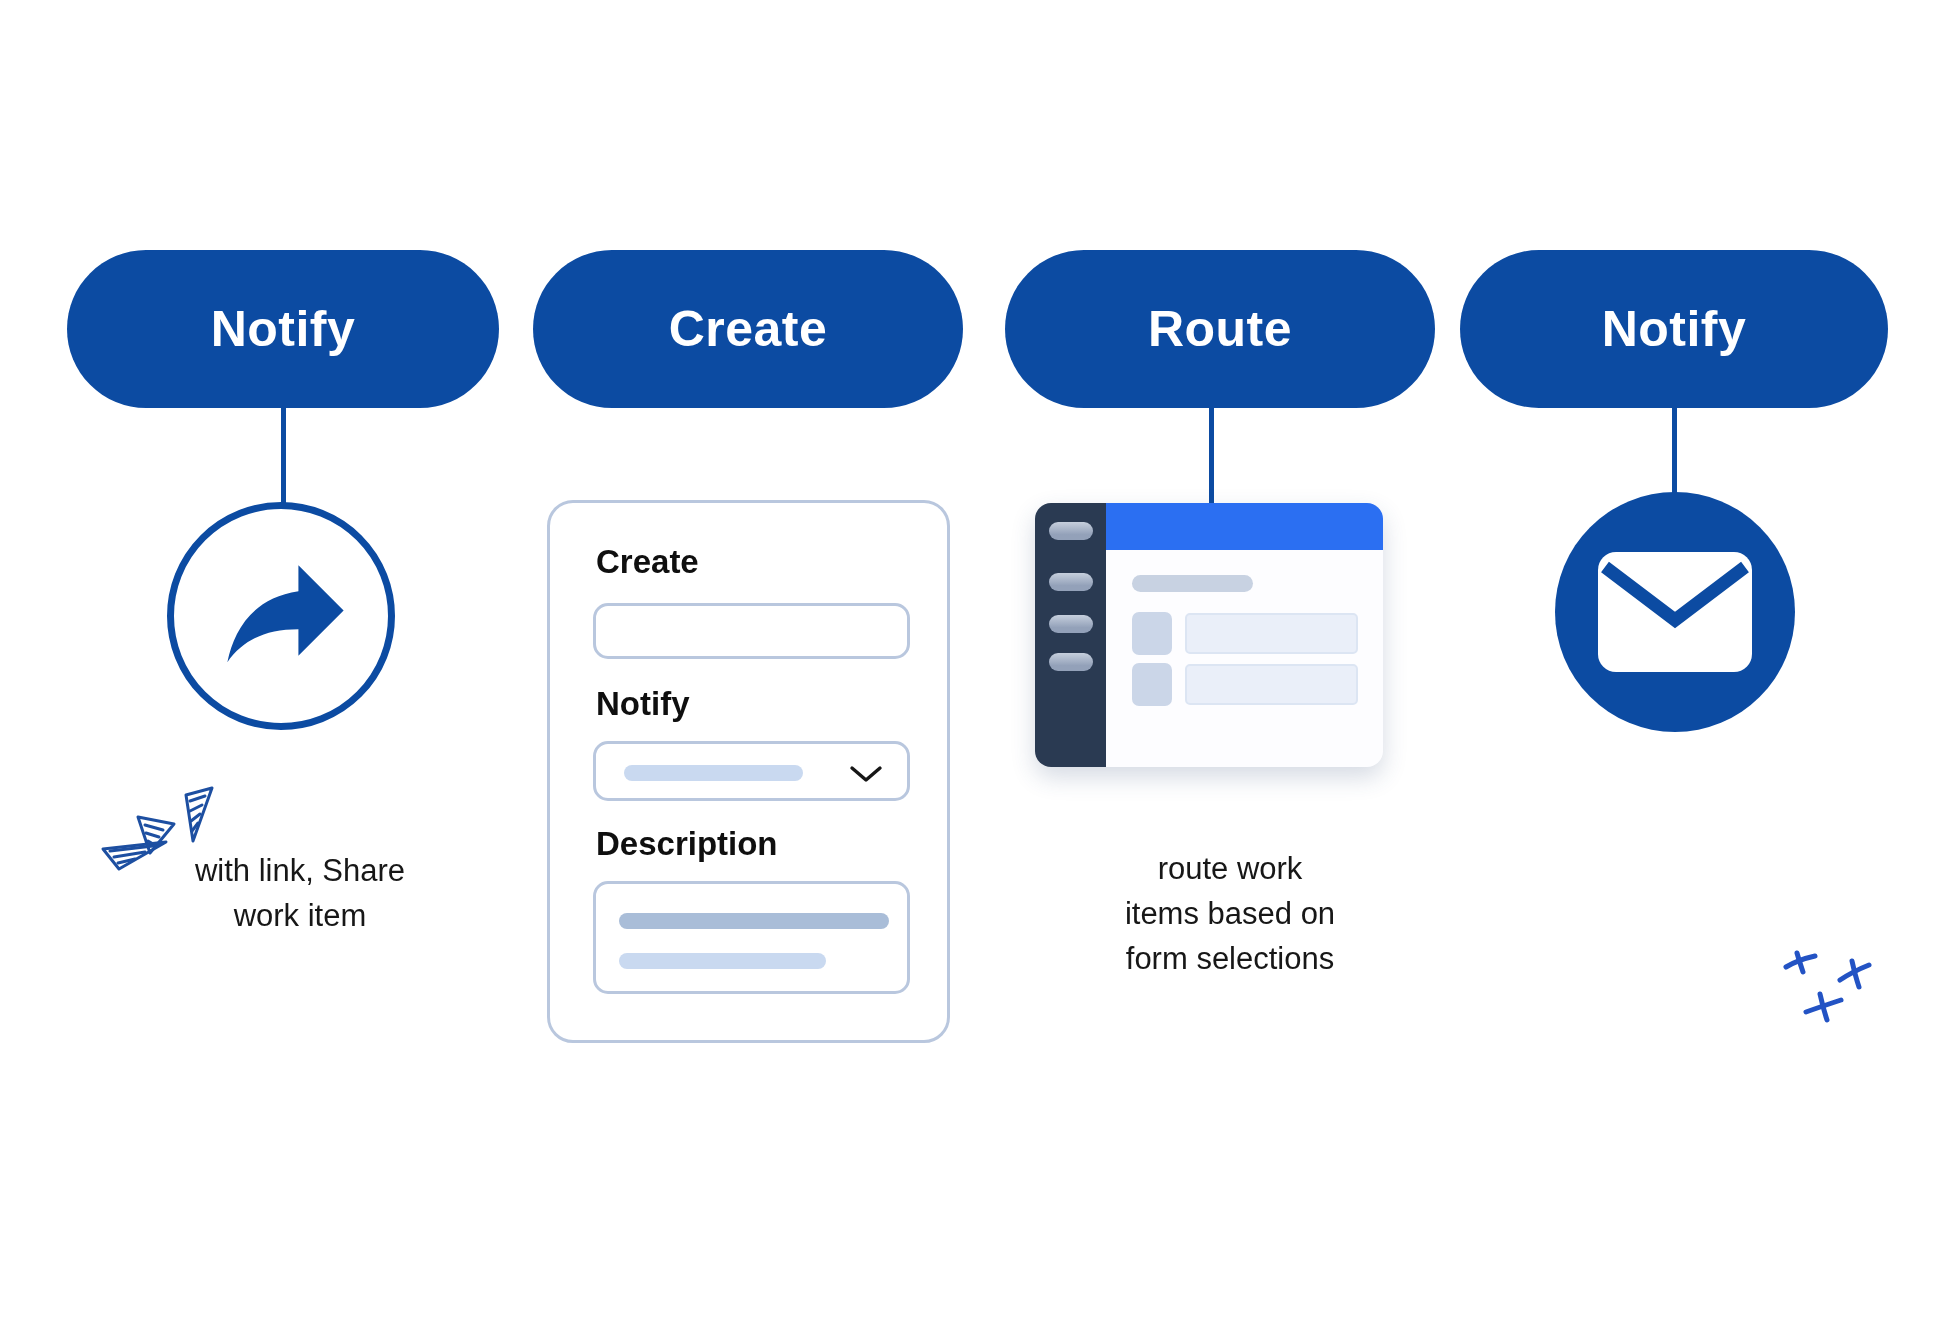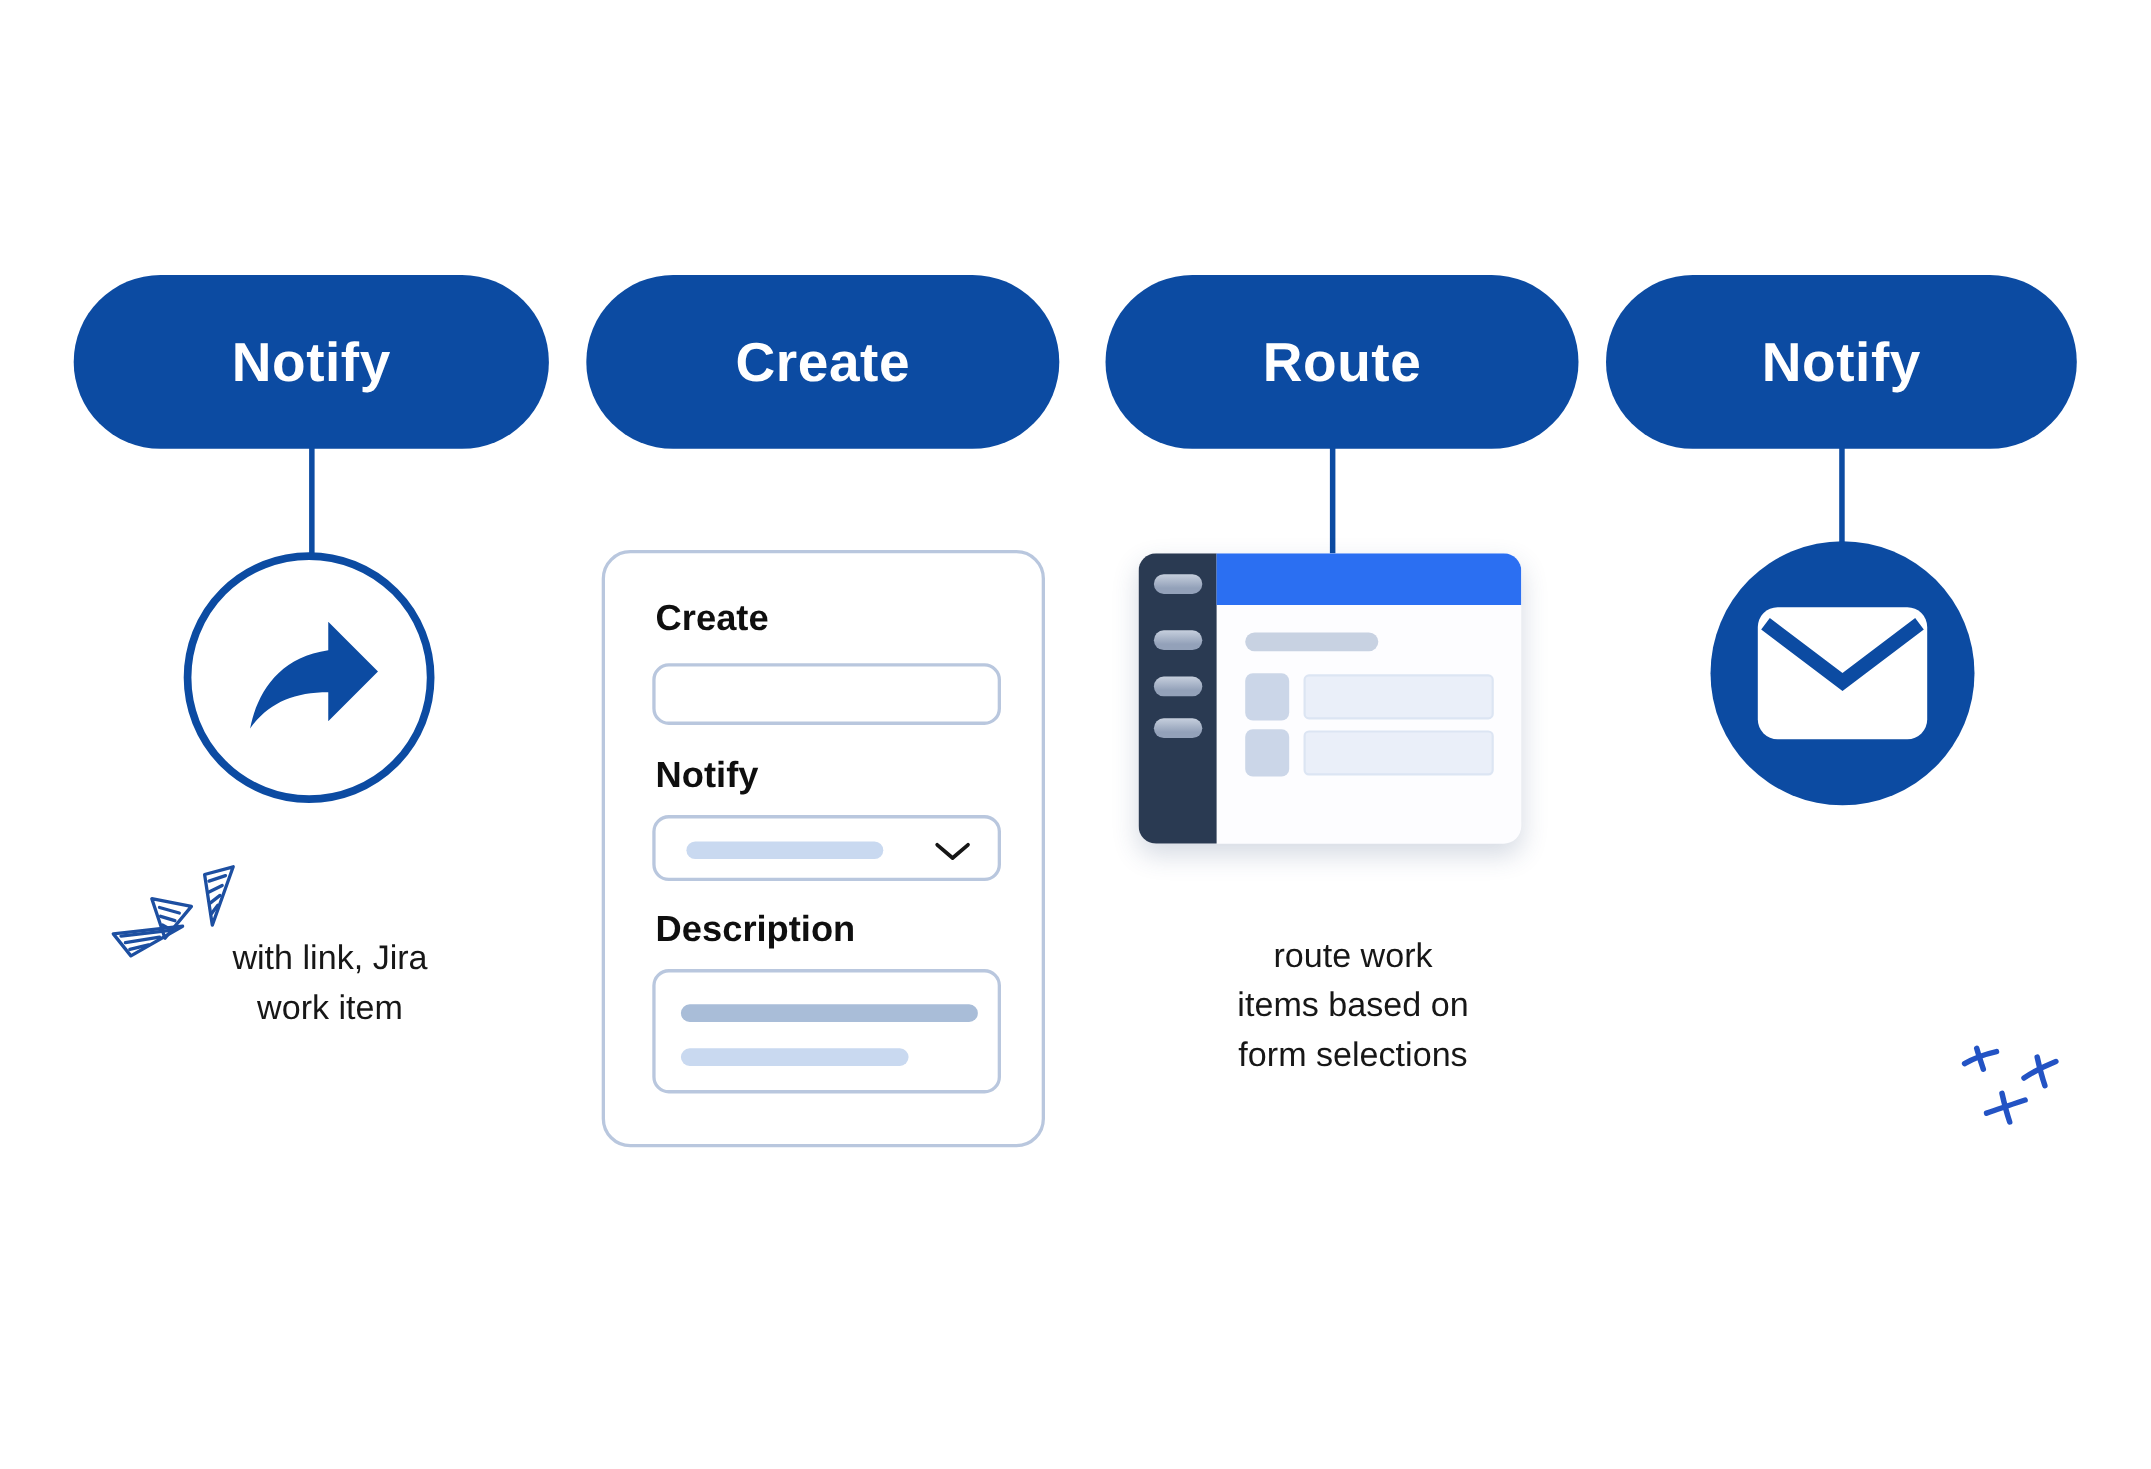--- a/index.html
+++ b/index.html
@@ -108,21 +108,21 @@
   <svg class="doodle" style="left:100px;top:786px;" width="122" height="96" viewBox="0 0 122 96" fill="none" stroke="#1D4FA1" stroke-width="3" stroke-linejoin="round" stroke-linecap="round">
     <path d="M86 9 L112 2 L93 55 Z"></path>
     <path d="M90 15 L105 10 M90 25 L102 19 M91 35 L100 28 M92 45 L98 37"></path>
     <path d="M38 31 L74 38 L50 67 Z"></path>
     <path d="M45 39 L63 44 M46 47 L59 51 M48 55 L55 59"></path>
     <path d="M3 63 L66 56 L19 83 Z"></path>
     <path d="M10 65 L53 60 M14 71 L45 66 M18 77 L35 73"></path>
   </svg>
 
   <div class="caption" id="cap-share">
-    <div>with link, Jira</div>
+    <div>with link, Share</div>
     <div>work item</div>
   </div>
 
   <div class="form-card">
     <div class="f-label" style="top:40px">Create</div>
     <div class="f-box f-input"></div>
 
     <div class="f-label" style="top:182px">Notify</div>
     <div class="f-box f-select">
       <div class="ph-pill"></div>

